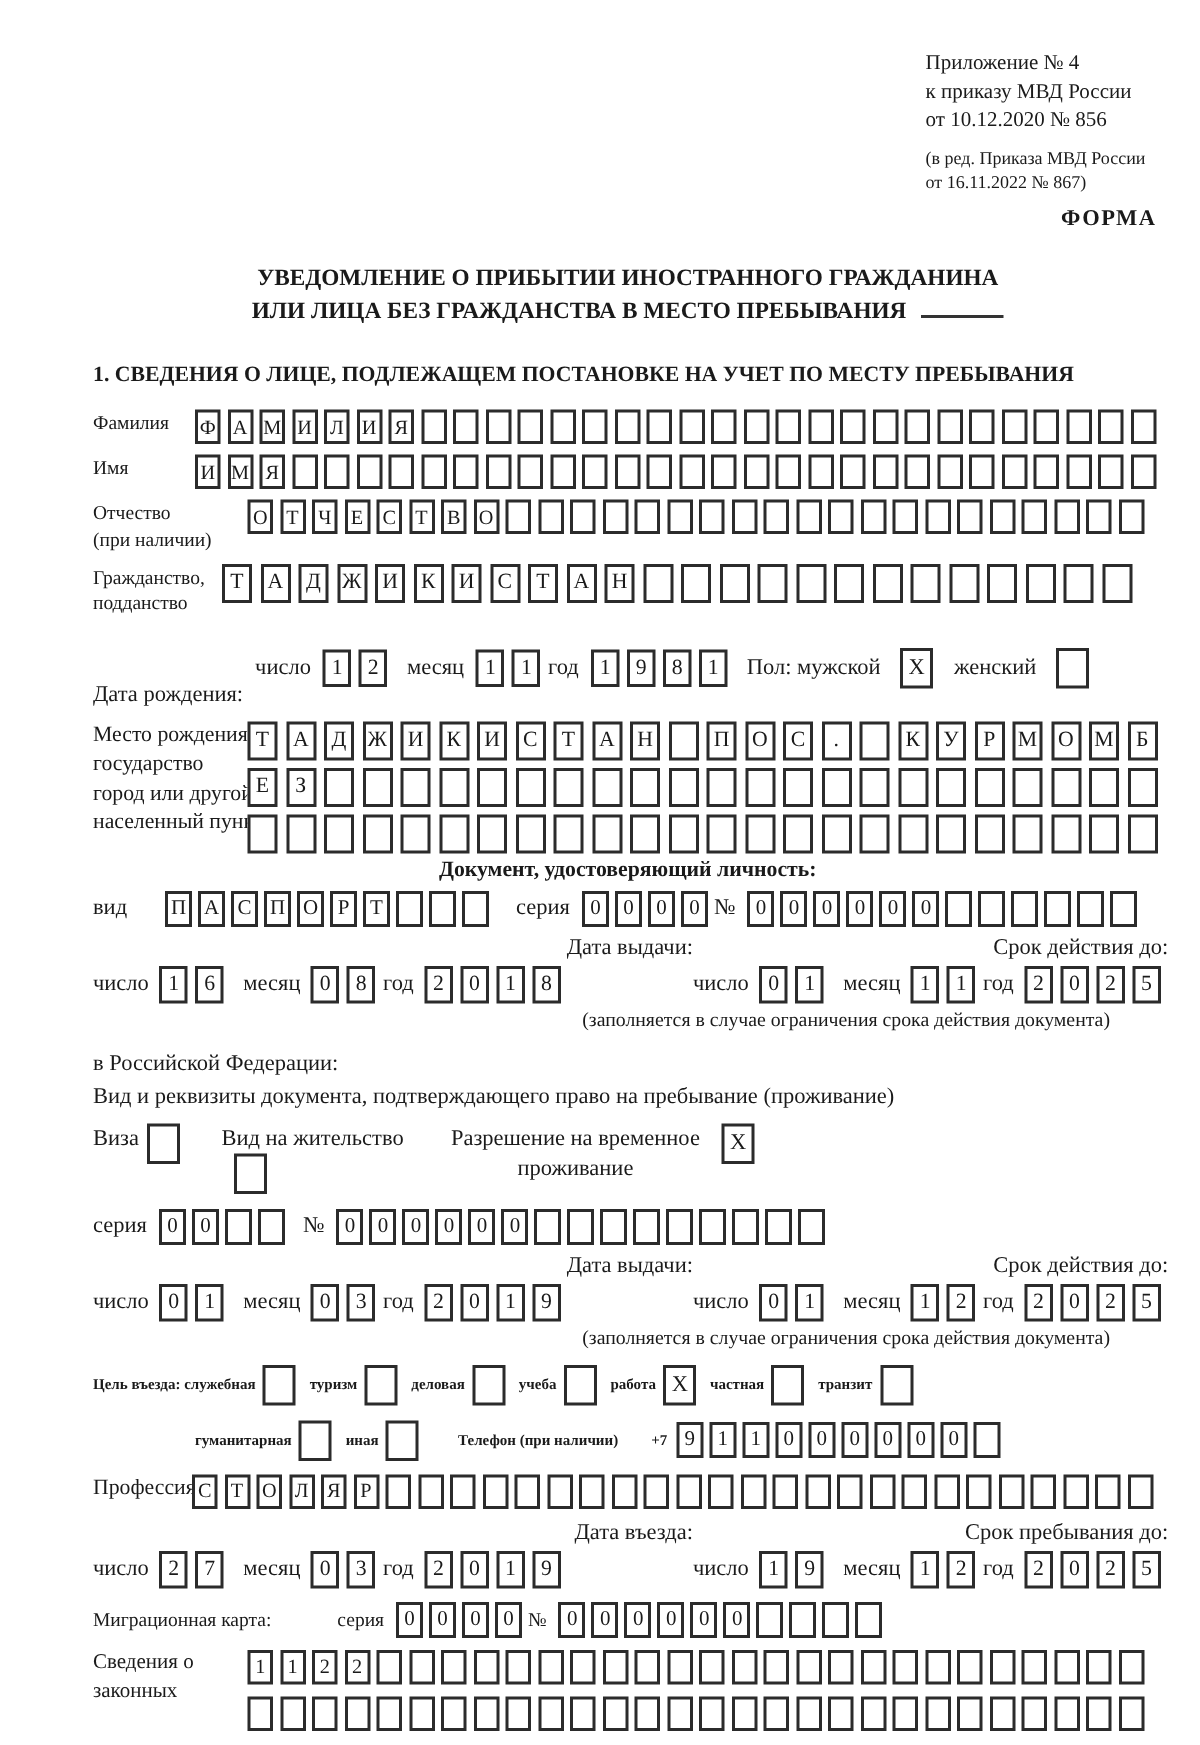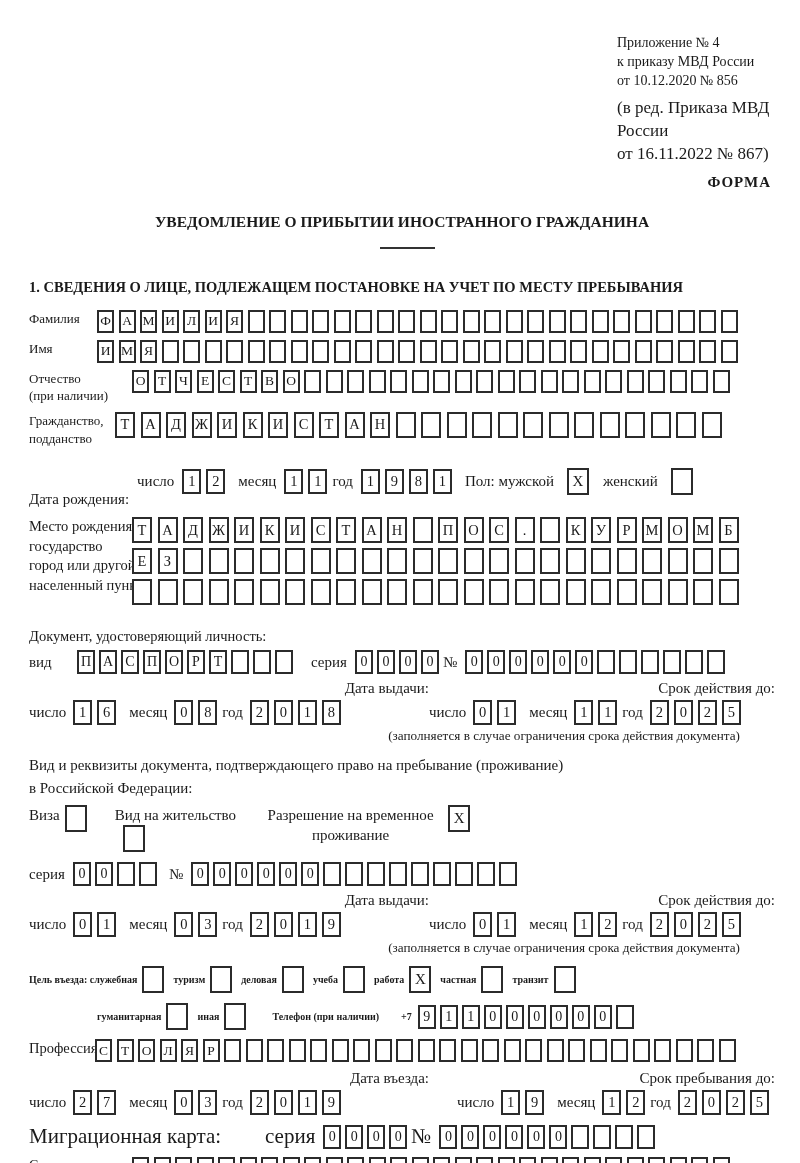--- a/index.html
+++ b/index.html
@@ -1,21 +1,21 @@
 <!DOCTYPE html>
 <html><head>
 <meta charset="utf-8">
 <style>
   html,body{margin:0;padding:0;background:#ffffff;}
   body{width:800px;height:1163px;font-family:"Liberation Serif","DejaVu Serif",serif;color:#1a1a1a;}
-  .page{box-sizing:border-box;width:800px;height:1163px;padding:34px 25px 0 29px;overflow:hidden;}
+  .page{box-sizing:border-box;width:800px;height:1163px;padding:34px 25px 0 62px;overflow:hidden;}
 
   
   .t14{font-size:14px;line-height:1.35;}
-  .t13{font-size:17px;line-height:1.35;}
+  .t13{font-size:12px;line-height:1.35;}
   .b{font-weight:bold;}
 
   
   .appendix{margin-left:auto;width:158px;}
   .revision{margin-top:6px;}
   .forma{margin-top:9px;text-align:right;padding-right:4px;font-size:15px;letter-spacing:1px;}
   .title{margin-top:20px;text-align:center;font-size:15.5px;font-weight:bold;line-height:1.4;}
   .title-underline{display:inline-block;width:55px;border-bottom:2.5px solid #333;margin-left:10px;vertical-align:baseline;}
   .sec-heading{margin-top:24px;font-size:14.5px;font-weight:bold;}
 
@@ -37,21 +37,21 @@
   .c-n{width:18px;height:24px;margin-right:4px;font-size:14px;}
   .box{width:22px;height:27px;margin:0 0 0 5px;font-size:15px;}
 
   
   .inline{display:flex;align-items:center;margin-top:8px;flex-wrap:nowrap;}
   .inline .flbl{font-size:15px;margin-right:8px;white-space:nowrap;}
   .ml14{margin-left:14px;}
   .ml8{margin-left:8px;}
   .mr16{margin-right:16px;margin-top:36px;}
 
-  .doc-heading{margin-top:23px;text-align:left;font-size:14.5px;font-weight:normal;}
+  .doc-heading{margin-top:3px;text-align:center;font-size:14.5px;font-weight:bold;}
 
   
   .twocol{display:flex;margin-top:6px;}
   .col-l{width:400px;flex:none;}
   .col-r{flex:1;}
   .dtitle{text-align:right;font-size:15px;margin-bottom:3px;}
   .dgrp{display:flex;align-items:center;}
   .dgrp .flbl{font-size:15px;margin-right:7px;white-space:nowrap;}
   .note{text-align:right;padding-right:35px;font-size:13.2px;margin-top:3px;}
 
@@ -64,39 +64,39 @@
   .gap28{margin-left:28px;flex-direction:column;}
   .gap22{margin-left:22px;}
   .gap14{margin-left:14px;}
   .w185{width:185px;}
   .w168{width:168px;}
 
   .purpose{display:flex;align-items:center;margin-top:10px;}
   .purpose .plbl{font-size:10px;white-space:nowrap;font-weight:bold;}
   .purpose .pgap{margin-left:9px;}
   .indent68{margin-left:68px;}
-  .mcard .flbl{font-size:21px;}
+  .mcard .flbl{font-size:13px;}
 </style>
 </head>
 <body>
 
 <div class="page">
 
   <div class="appendix t14">
     <div>Приложение № 4</div>
     <div>к приказу МВД России</div>
     <div>от 10.12.2020 № 856</div>
     <div class="revision t13">(в ред. Приказа МВД России</div>
     <div class="t13">от 16.11.2022 № 867)</div>
   </div>
   <div class="forma b">ФОРМА</div>
 
   <div class="title">
     <div>УВЕДОМЛЕНИЕ О ПРИБЫТИИ ИНОСТРАННОГО ГРАЖДАНИНА</div>
-    <div><span class="title-underline"></span></div>
+    <div><span>ИЛИ ЛИЦА БЕЗ ГРАЖДАНСТВА В МЕСТО ПРЕБЫВАНИЯ</span><span class="title-underline"></span></div>
   </div>
 
   <div class="sec-heading">1. СВЕДЕНИЯ О ЛИЦЕ, ПОДЛЕЖАЩЕМ ПОСТАНОВКЕ НА УЧЕТ ПО МЕСТУ ПРЕБЫВАНИЯ</div>
 
   <div class="row" style="margin-top:14px;">
     <div class="lbl w68">Фамилия</div>
     <div class="cells">
         <span class="cell c-s">Ф</span>
         <span class="cell c-s">А</span>
         <span class="cell c-s">М</span>
@@ -432,22 +432,22 @@
             <span class="cell c-d">0</span>
             <span class="cell c-d">2</span>
             <span class="cell c-d">5</span>
           </span>
       </div>
     </div>
   </div>
   <div class="note">(заполняется в случае ограничения срока действия документа)</div>
 
   <div class="para">
+    <div>в Российской Федерации:</div>
     <div>Вид и реквизиты документа, подтверждающего право на пребывание (проживание)</div>
-    <div>в Российской Федерации:</div>
   </div>
 
   <div class="optrow">
     <div class="opt">
       <span class="olbl">Виза</span>
       <span class="cell box"></span>
     </div>
     <div class="opt gap28">
       <span class="olbl">Вид на жительство</span>
       <span class="cell box ml8"></span>
@@ -601,21 +601,21 @@
         <span class="cell c-s"></span>
         <span class="cell c-s"></span>
         <span class="cell c-s"></span>
         <span class="cell c-s"></span>
         <span class="cell c-s"></span>
         <span class="cell c-s"></span>
         <span class="cell c-s"></span>
       </div>
   </div>
 
-  <div class="twocol" style="margin-top:8px;gap:28px;">
+  <div class="twocol" style="margin-top:8px;">
     <div class="col-l">
       <div class="dtitle">Дата въезда:</div>
       <div class="dgrp">
         <span class="flbl">число</span>
         <span class="cells">
             <span class="cell c-d">2</span>
             <span class="cell c-d">7</span>
           </span>
         <span class="flbl ml8">месяц</span>
         <span class="cells">

